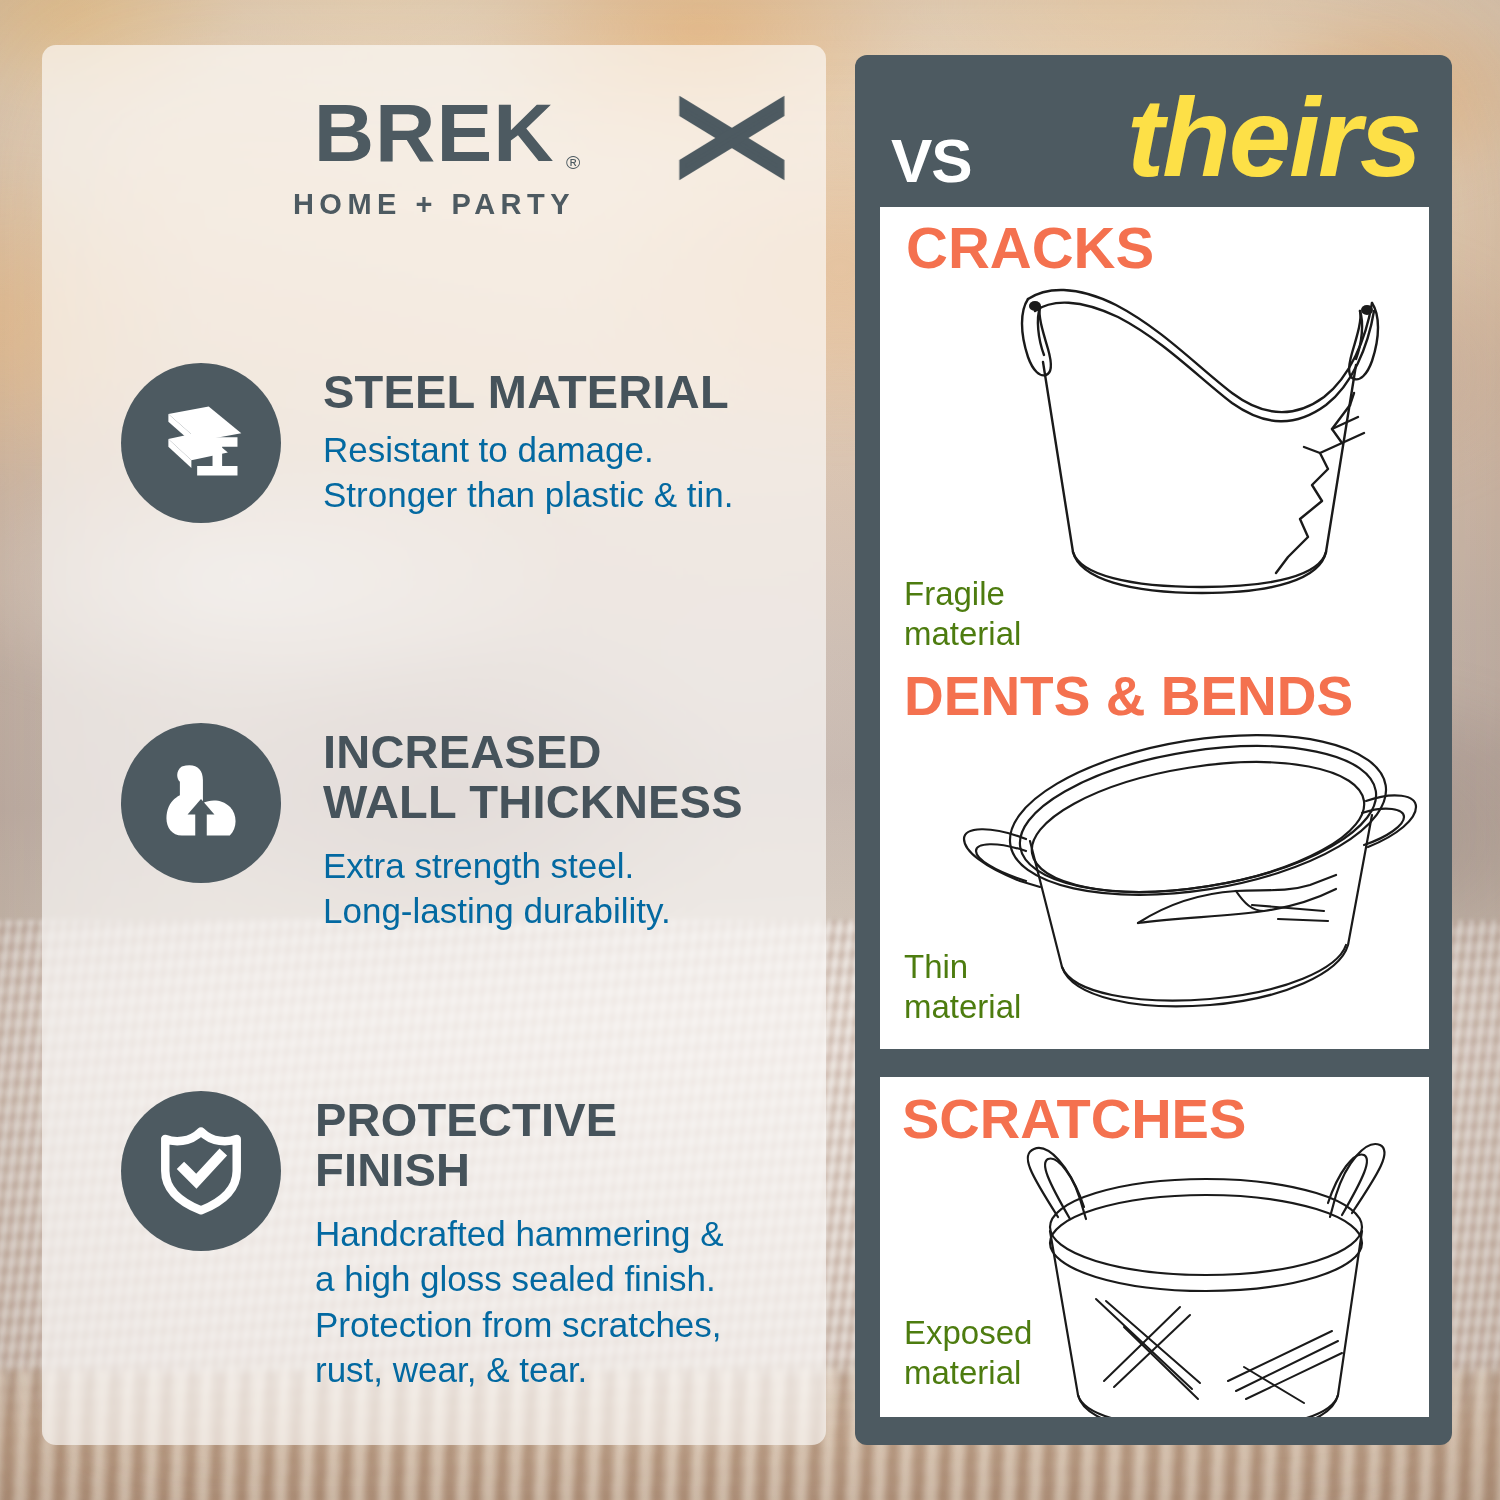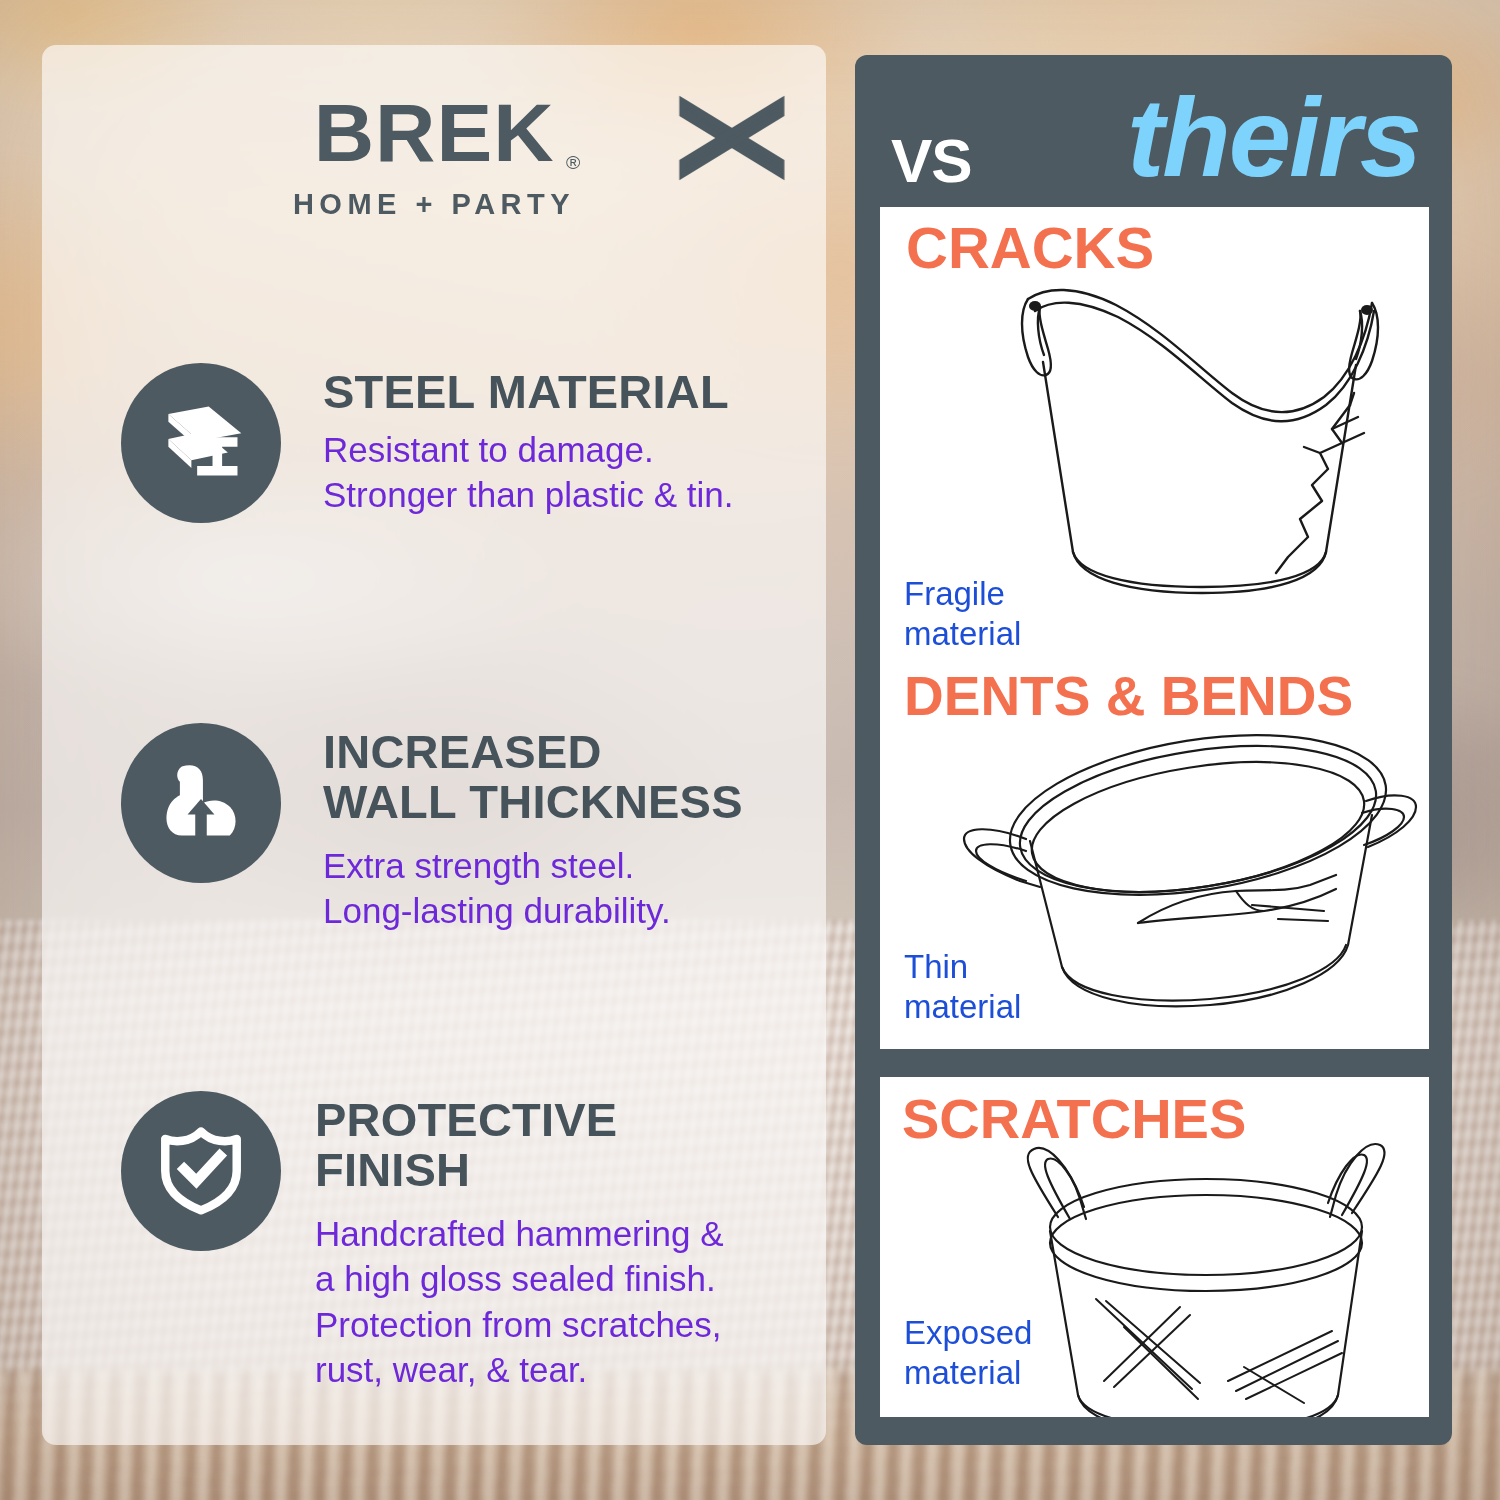--- a/index.html
+++ b/index.html
@@ -91,21 +91,21 @@
   .feature .badge{
     width:160px;height:160px;border-radius:50%;background:#4d5a61;
     flex:0 0 160px;display:flex;align-items:center;justify-content:center;
   }
   .feature .ftext{margin-left:42px;padding-top:4px;}
   .ftitle{
     font-size:47px;font-weight:700;color:#46535b;line-height:1.06;
     letter-spacing:.2px;white-space:pre-line;
   }
   .fdesc{
-    margin-top:10px;font-size:35px;color:#6d28d9;line-height:1.30;
+    margin-top:10px;font-size:35px;color:#0369a1;line-height:1.30;
     white-space:pre-line;font-weight:400;
   }
 
   #feature-0{left:79px;top:318px;}
   #feature-1{left:79px;top:678px;}
   #feature-2{left:79px;top:1046px;}
   #feature-1 .fdesc{margin-top:16px;}
   #feature-2 .fdesc{margin-top:16px;}
   #feature-2 .ftext{margin-left:34px;}
 
@@ -116,42 +116,42 @@
   }
   #vs-row{
     position:absolute;left:0;right:0;top:22px;height:130px;
   }
   #vs-label{
     position:absolute;left:36px;top:48px;
     font-size:62px;font-weight:700;color:#ffffff;letter-spacing:-1px;
   }
   #theirs-label{
     position:absolute;left:272px;top:5px;
-    font-size:112px;font-weight:700;font-style:italic;color:#7dd3fc;
+    font-size:112px;font-weight:700;font-style:italic;color:#fde047;
     letter-spacing:-2px;line-height:1;
   }
 
   .card{
     position:absolute;left:25px;width:549px;background:#ffffff;
     overflow:hidden;
   }
   #card-0{top:152px;height:469px;}
   #card-1{top:600px;height:394px;text-decoration:underline;}
   #card-2{top:1022px;height:340px;}
 
   .card-title{
     position:absolute;left:26px;top:12px;
     font-size:58px;font-weight:700;color:#f4714f;letter-spacing:0px;line-height:1;
   }
   #card-1 .card-title{font-size:55px;top:14px;left:24px;}
   #card-2 .card-title{font-size:56px;top:14px;left:22px;}
 
   .card-caption{
     position:absolute;left:24px;bottom:22px;
-    font-size:33px;color:#1d4ed8;line-height:1.22;white-space:pre-line;font-weight:400;
+    font-size:33px;color:#4d7c0f;line-height:1.22;white-space:pre-line;font-weight:400;
   }
   #card-1 .card-caption{bottom:22px;}
   #card-2 .card-caption{bottom:24px;}
 
   .card-art{position:absolute;right:0;top:0;width:100%;height:100%;}
   .card-art svg{position:absolute;}
 </style>
 </head>
 <body>
 

